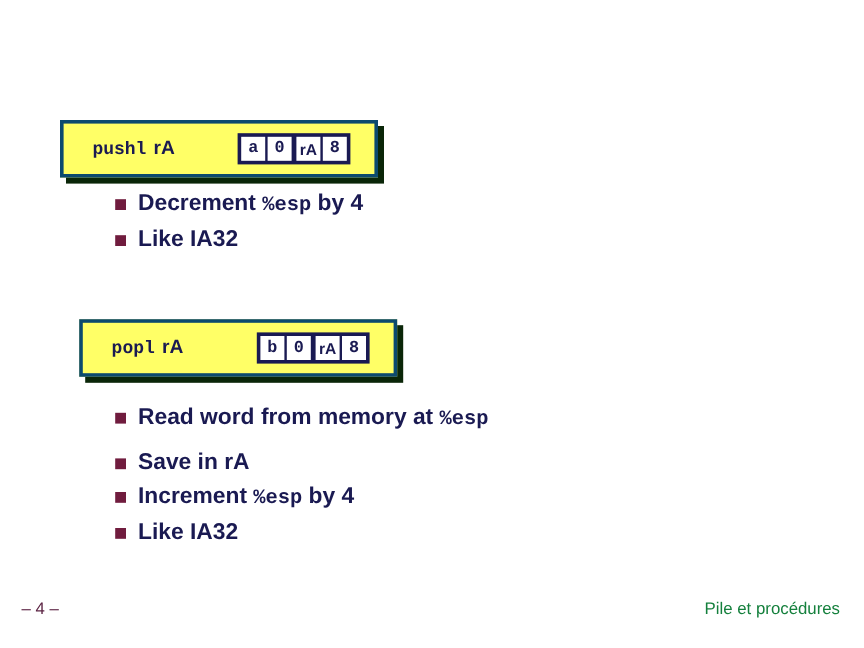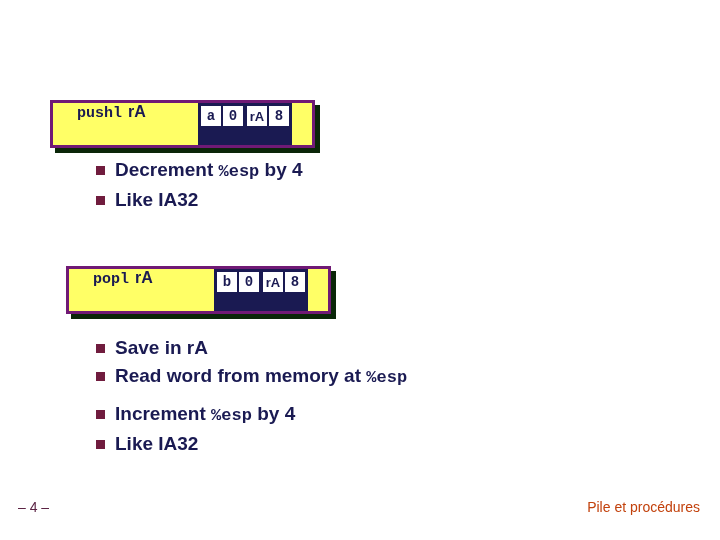--- a/index.html
+++ b/index.html
@@ -16,23 +16,23 @@
   .title {
     position:absolute; left:28px; top:28px;
     font-size:34px; font-weight:bold; color:#5c1a3e;
     letter-spacing:0px;
   }
 
   
   .instr-box {
     position:absolute; left:50px; width:265px; height:48px;
     background:#ffff66;
-    border:3px solid #701a75;
+    border:3px solid #0c4a6e;
     box-shadow:5px 5px 0 #0a2608;
-    display:flex; justify-content:space-between;
+    display:flex; align-items:center; justify-content:space-between;
     padding:0 20px 0 24px;
   }
   .instr-box.push { top:100px; }
   .instr-box.pop  { top:266px;margin-left:16px; }
 
   .instr-label { white-space:nowrap; color:#1a1a52; }
   .mnemonic {
     font-family:"Liberation Mono","DejaVu Sans Mono",monospace;
     font-weight:bold; font-size:15px; color:#1a1a52;
   }
@@ -78,21 +78,21 @@
     font-size:17px; font-weight:bold; color:#1a1a52;
   }
 
   
   .footer-left {
     position:absolute; left:18px; top:499px;
     font-size:14px; color:#5c2444;
   }
   .footer-right {
     position:absolute; right:20px; top:499px;
-    font-size:14px; color:#c2410c;
+    font-size:14px; color:#15803d;
   }
 </style>
 </head>
 <body>
 
 <div class="slide">
 
 
   <div class="instr-box push">
     <div class="instr-label">
@@ -131,27 +131,27 @@
         <span class="enc-cell">0</span>
       </div>
       <div class="enc-group">
         <span class="enc-cell reg">rA</span>
         <span class="enc-cell">8</span>
       </div>
     </div>
   </div>
 
   <div class="bullets pop">
+    <div class="bullet-row gap-after">
+      <span class="bullet-square"></span>
+      <span class="bullet-text"><span>Read word from memory at </span><span class="mono">%esp</span><span></span></span>
+    </div>
     <div class="bullet-row">
       <span class="bullet-square"></span>
       <span class="bullet-text"><span>Save in rA</span></span>
-    </div>
-    <div class="bullet-row gap-after">
-      <span class="bullet-square"></span>
-      <span class="bullet-text"><span>Read word from memory at </span><span class="mono">%esp</span><span></span></span>
     </div>
     <div class="bullet-row">
       <span class="bullet-square"></span>
       <span class="bullet-text"><span>Increment </span><span class="mono">%esp</span><span> by 4</span></span>
     </div>
     <div class="bullet-row">
       <span class="bullet-square"></span>
       <span class="bullet-text"><span>Like IA32</span></span>
     </div>
   </div>

